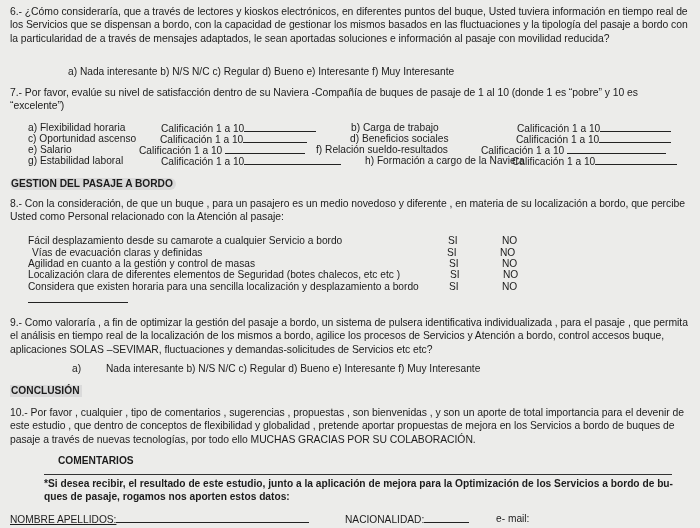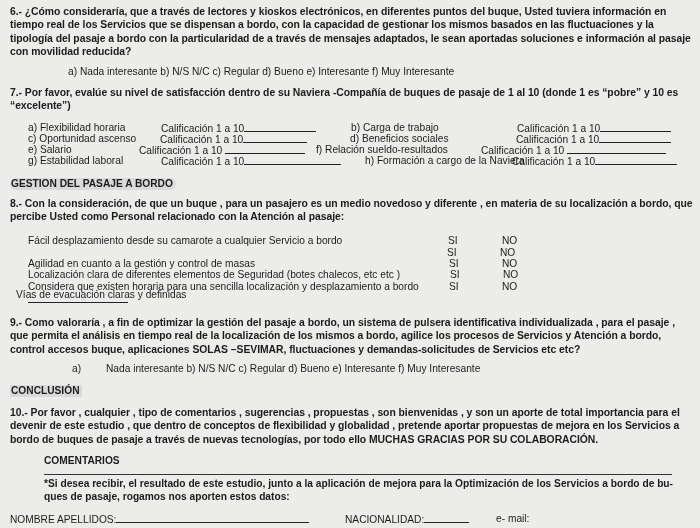--- a/index.html
+++ b/index.html
@@ -6,21 +6,21 @@
     body {
       width: 700px; height: 528px; overflow: hidden;
       background: #ececea;
       font-family: "Liberation Sans", sans-serif;
       color: #1c1c1c;
       position: relative;
     }
     .abs { position: absolute; white-space: nowrap; }
     .para {
       position: absolute; left: 10px; width: 684px;
-      font-size: 10.4px; font-weight: bold; line-height: 13.4px;
+      font-size: 10.4px; font-weight: normal; line-height: 13.4px;
       letter-spacing: -0.05px;
     }
     .opts { position: absolute; font-size: 10.2px; line-height: 13px; white-space: nowrap; }
     .row { font-size: 10.2px; line-height: 12px; }
     .heading {
       position: absolute; left: 10px; font-size: 10.2px; font-weight: bold;
       background: #dadada; padding: 0 3px 0 1px; line-height: 12px;
     }
     .uline { display: inline-block; border-bottom: 1px solid #222; height: 9px; vertical-align: baseline; }
     .sub { font-weight: bold; font-size: 10.2px; }
@@ -55,21 +55,21 @@
 <div class="abs row" style="left:512px; top:155px;"><span>Calificación 1 a 10</span><span class="uline" style="width:82px;"></span></div>
 
 <div class="heading" style="top:178px;border-radius:6px;">GESTION DEL PASAJE A BORDO</div>
 
 <div class="para" style="top:197px;">8.-  Con la consideración,  de que un buque  , para un pasajero es un medio novedoso y diferente , en materia de su localización a bordo, que percibe Usted como Personal relacionado con la Atención al pasaje:</div>
 
 <div class="abs row" style="left:28px; top:235px;">Fácil desplazamiento desde su camarote a cualquier Servicio a  bordo</div>
 <div class="abs row" style="left:448px; top:235px;">SI</div>
 <div class="abs row" style="left:502px; top:235px;">NO</div>
 
-<div class="abs row" style="left:16px; top:247px;margin-top:42px;">Vías de evacuación claras y definidas</div>
+<div class="abs row" style="left:32px; top:247px;">Vías de evacuación claras y definidas</div>
 <div class="abs row" style="left:447px; top:247px;">SI</div>
 <div class="abs row" style="left:500px; top:247px;">NO</div>
 
 <div class="abs row" style="left:28px; top:258px;">Agilidad en cuanto a la gestión y control de masas</div>
 <div class="abs row" style="left:449px; top:258px;">SI</div>
 <div class="abs row" style="left:502px; top:258px;">NO</div>
 
 <div class="abs row" style="left:28px; top:269px;">Localización clara de diferentes elementos de Seguridad (botes chalecos, etc etc )</div>
 <div class="abs row" style="left:450px; top:269px;">SI</div>
 <div class="abs row" style="left:503px; top:269px;">NO</div>
@@ -81,19 +81,19 @@
 <div class="abs row" style="left:28px; top:293px;"><span class="uline" style="width:100px;"></span></div>
 
 <div class="para" style="top:316px;">9.- Como valoraría , a fin de optimizar la gestión del pasaje  a bordo, un sistema de pulsera identificativa individualizada , para el pasaje  , que permita el  análisis en tiempo real de la localización de los mismos a bordo, agilice los procesos de Servicios y Atención a bordo, control accesos buque, aplicaciones  SOLAS –SEVIMAR, fluctuaciones y demandas-solicitudes de Servicios etc etc?</div>
 <div class="opts" style="left:72px; top:362px;">a)</div>
 <div class="opts" style="left:106px; top:362px;">Nada interesante  b) N/S N/C  c) Regular d) Bueno e) Interesante f) Muy Interesante</div>
 
 <div class="heading" style="top:385px;">CONCLUSIÓN</div>
 
 <div class="para" style="top:406px;">10.- Por favor , cualquier , tipo de comentarios , sugerencias , propuestas , son bienvenidas , y son un aporte de total importancia para el devenir de este estudio , que dentro de conceptos de flexibilidad y globalidad , pretende aportar propuestas  de mejora en los Servicios a bordo de buques de pasaje  a través de nuevas tecnologías, por todo ello MUCHAS GRACIAS POR SU COLABORACIÓN.</div>
 
-<div class="abs sub" style="left:44px; top:455px;">COMENTARIOS</div>
+<div class="abs sub" style="left:58px; top:455px;">COMENTARIOS</div>
 <div class="rule" style="left:44px; top:474px; width:628px;"></div>
 <div class="abs" style="left:44px; top:477px; width:644px; white-space:normal; font-size:10.2px; font-weight:bold; line-height:13px;">*Si desea recibir, el resultado de este estudio, junto a la aplicación de mejora para la Optimización de los Servicios a bordo de bu-ques de pasaje, rogamos nos aporten estos datos:</div>
 
-<div class="abs row" style="left:10px; top:513px;"><span>NOMBRE APELLIDOS:</span><span class="uline" style="width:193px;"></span></div>
+<div class="abs row" style="left:10px; top:513px;text-decoration:underline;"><span>NOMBRE APELLIDOS:</span><span class="uline" style="width:193px;"></span></div>
 <div class="abs row" style="left:315px; top:513px;padding-left:30px;"><span>NACIONALIDAD:</span><span class="uline" style="width:45px;"></span></div>
 <div class="abs row" style="left:496px; top:513px;">e- mail:</div>
 
 </body></html>

